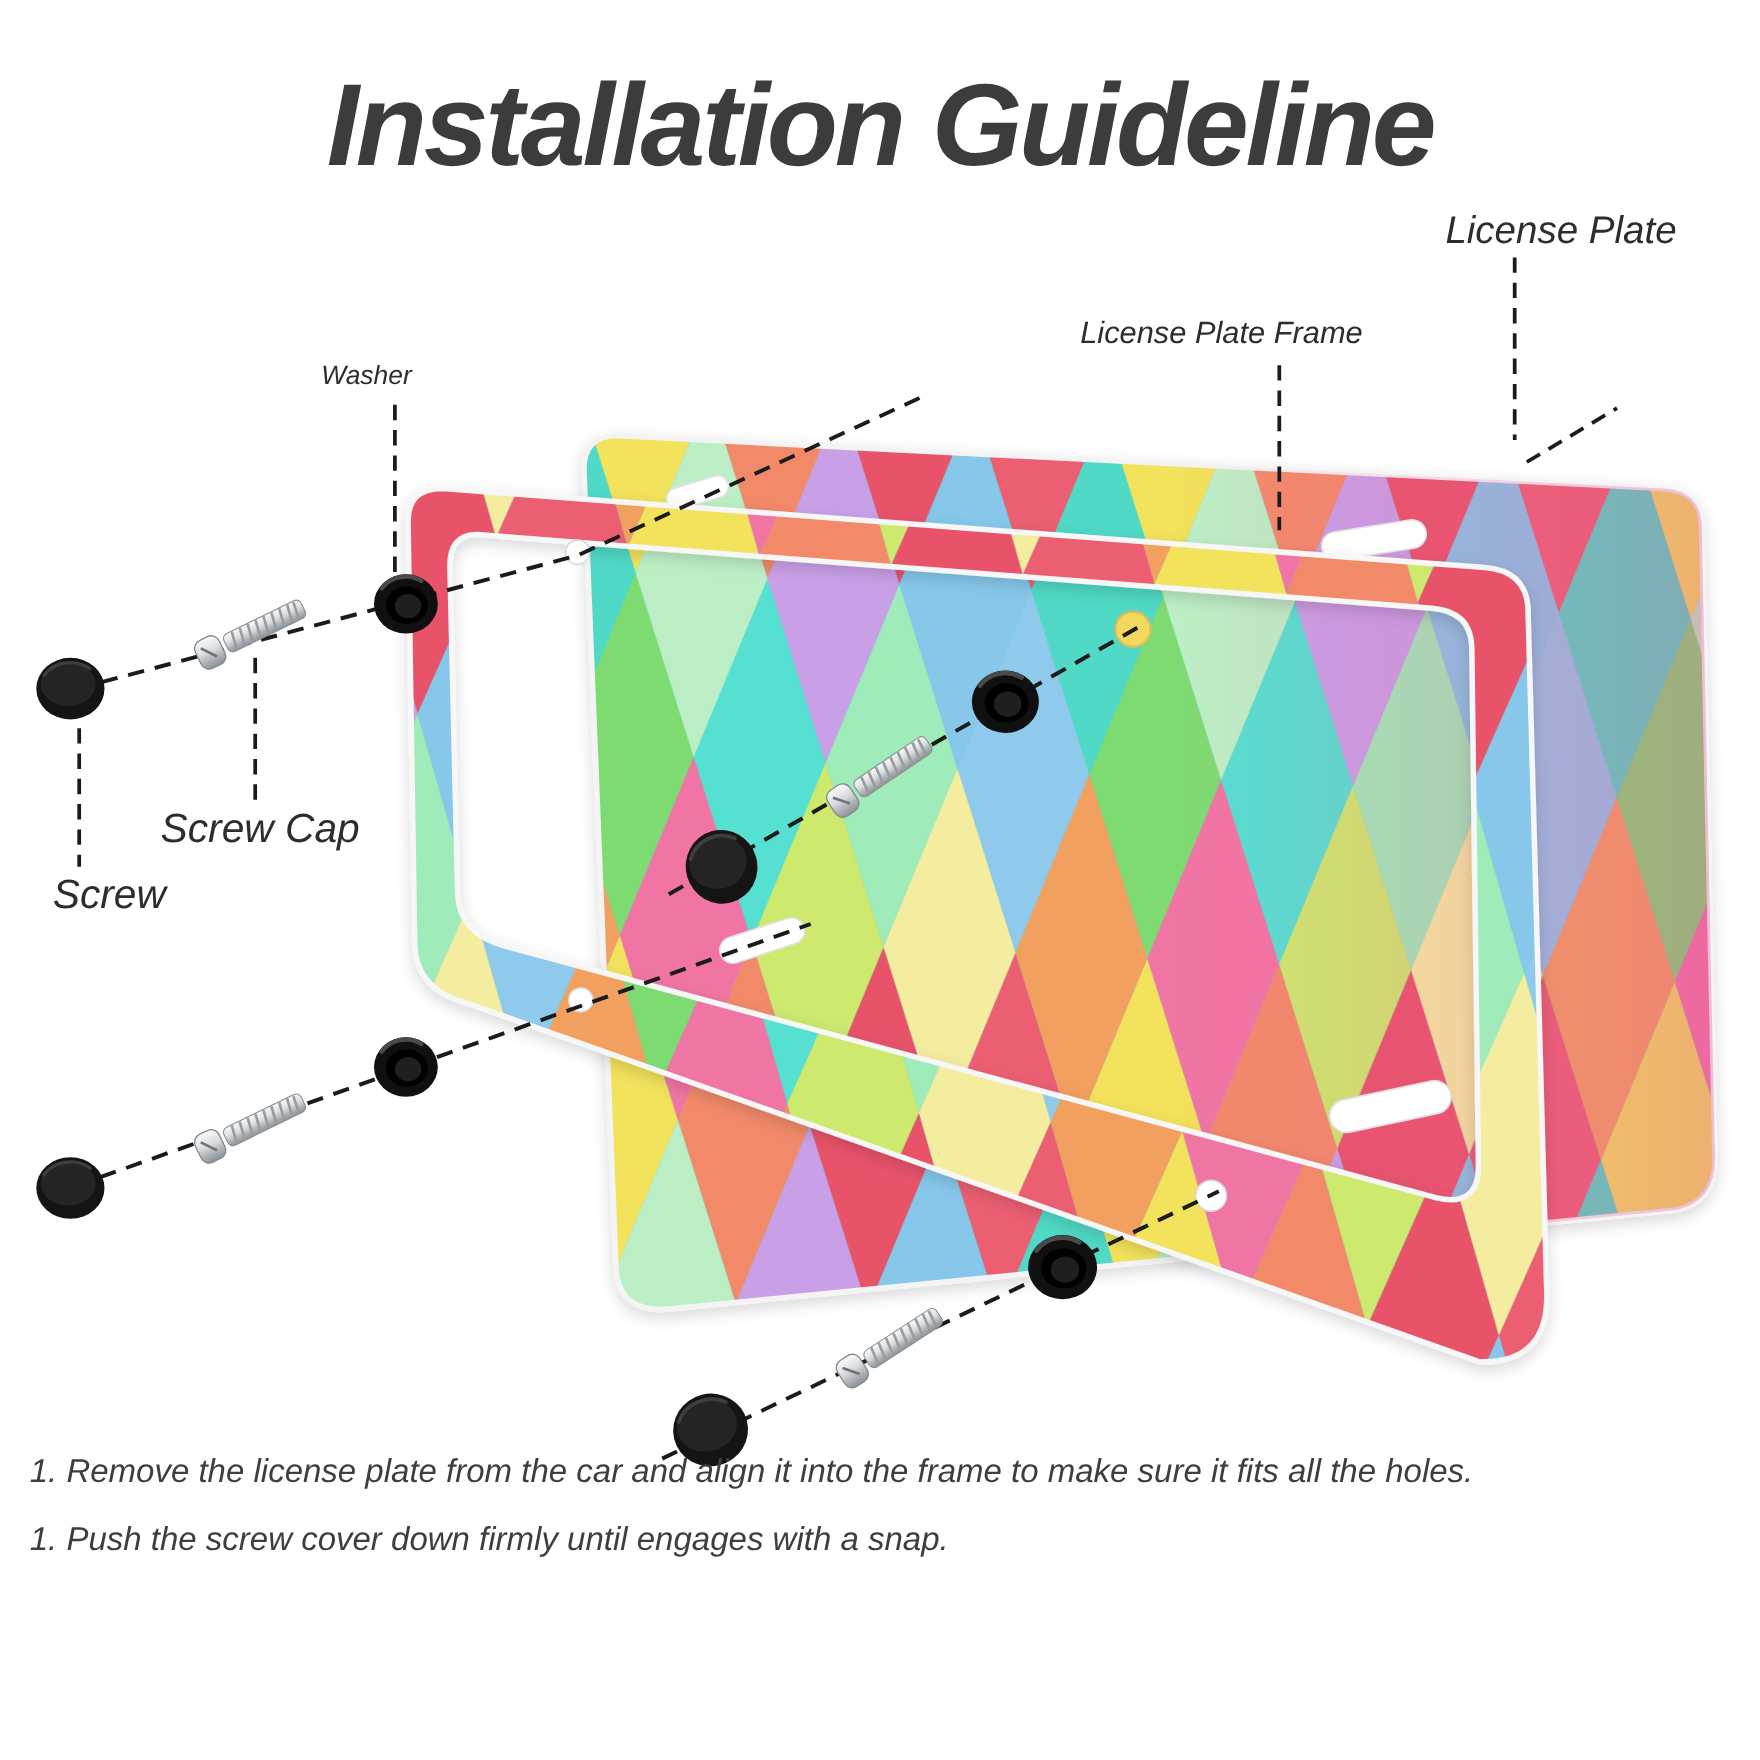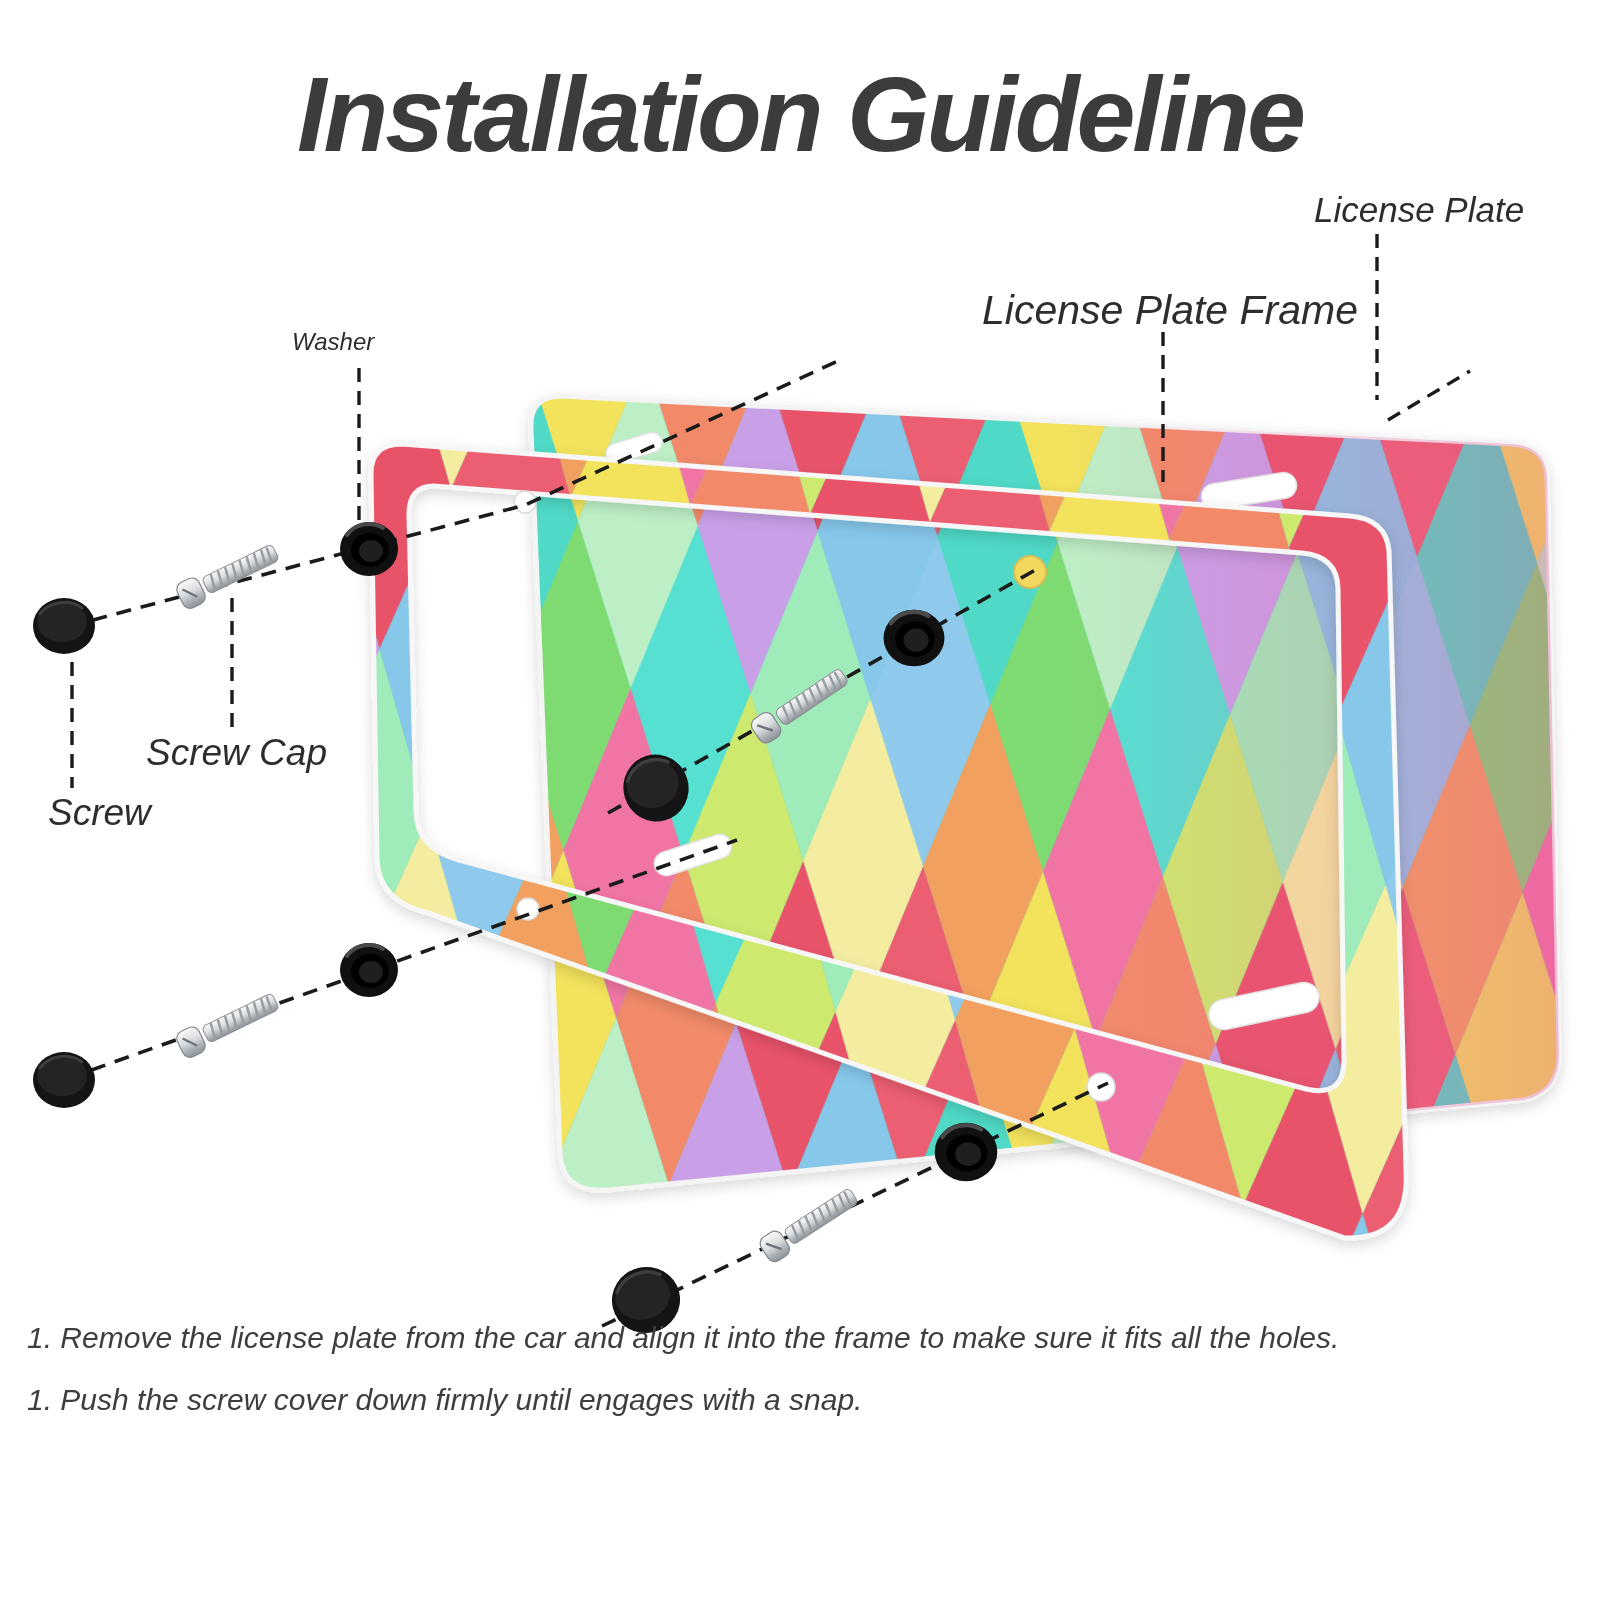--- a/index.html
+++ b/index.html
@@ -4,21 +4,21 @@
 <style>
   html,body{margin:0;padding:0;background:#ffffff;}
   .stage{position:relative;width:1600px;height:1600px;background:#ffffff;overflow:hidden;
          font-family:"Liberation Sans", sans-serif;font-style:italic;}
   .stage svg{position:absolute;left:0;top:0;}
   .title{position:absolute;left:0;right:0;top:54px;text-align:center;
          font-size:106px;font-weight:bold;letter-spacing:-3px;color:#3c3c3c;white-space:nowrap;}
   .lbl{position:absolute;color:#2d2d2d;white-space:nowrap;}
   .lbl-washer{left:292px;top:328px;font-size:24px;}
   .lbl-plate{left:1266px;top:190px;font-size:35px;margin-left:48px;}
-  .lbl-frame{left:982px;top:287px;font-size:41px;}
+  .lbl-frame{left:982px;top:287px;font-size:28px;}
   .lbl-screwcap{left:146px;top:732px;font-size:37px;}
   .lbl-screw{left:22px;top:792px;font-size:37px;margin-left:26px;}
   .instructions{position:absolute;left:27px;top:1320px;width:1560px;color:#3e3e3e;}
   .instructions .line{font-size:30px;line-height:36px;margin-bottom:26px;white-space:nowrap;}
 </style>
 </head>
 <body>
 
 <div class="stage">
 

